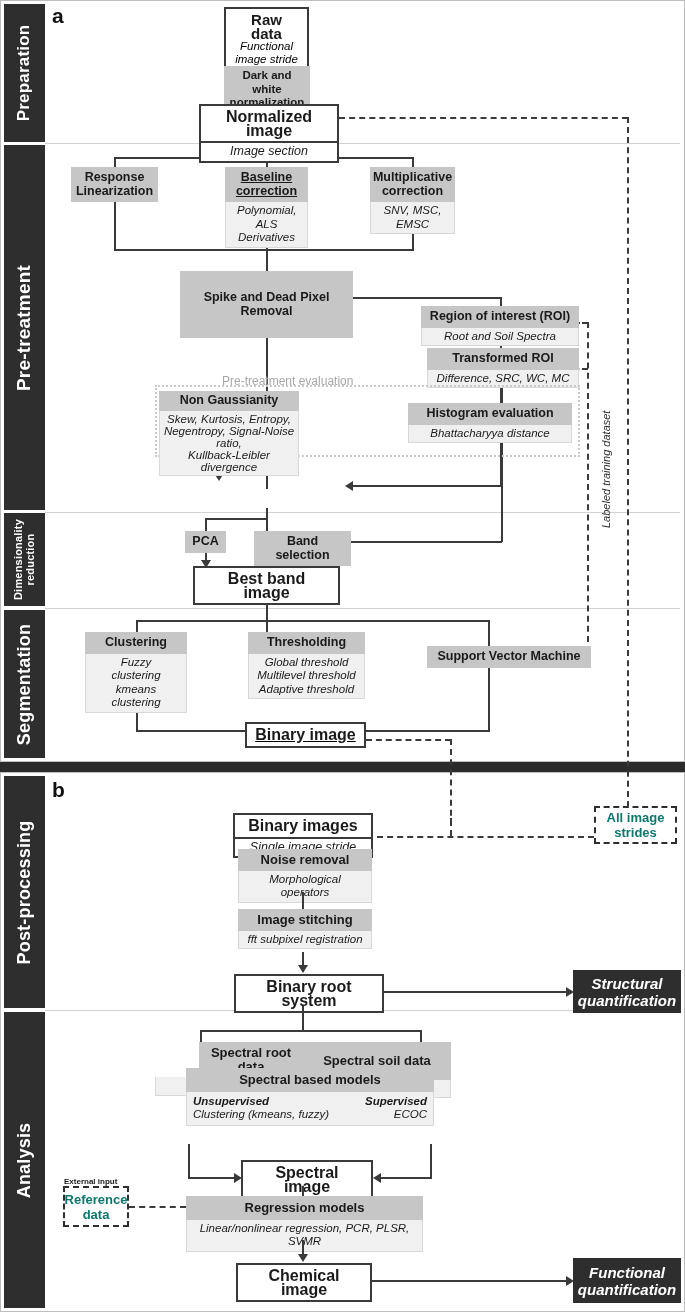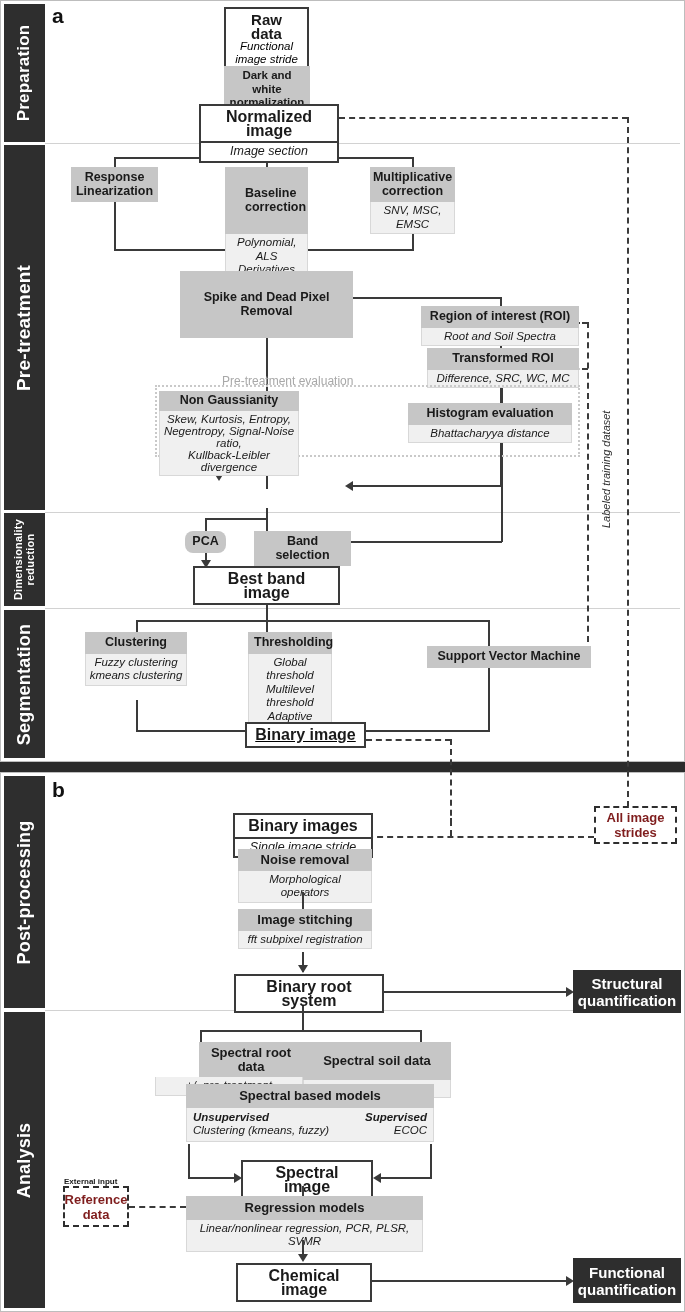--- a/index.html
+++ b/index.html
@@ -33,28 +33,28 @@
   
   .main{background:#fff;border:2px solid #3a3a3a;}
   .main .hd{font-size:16px;padding:4px 8px;}
   .main .sb{font-size:12.5px;border-top:2px solid #3a3a3a;padding:2px 8px;}
 
   
   .proc .hd{background:#c6c6c6;font-size:12.5px;}
   .proc .sb{background:#f0f0f0;border:1px solid #d8d8d8;border-top:none;font-size:11.5px;}
 
   
-  .result{background:#2e2e2e;color:#fff;font-weight:bold;font-size:15px;
+  .result{background:#2e2e2e;color:#fff;font-style:italic;font-weight:bold;font-size:15px;
           display:flex;align-items:center;justify-content:center;text-align:center;line-height:17px;}
 
   
   .dashbox{position:absolute;box-sizing:border-box;border:2px dashed #2e2e2e;background:#fff;
            display:flex;align-items:center;justify-content:center;text-align:center;}
   .dashbox.note{font-style:italic;font-size:9.5px;line-height:11.5px;color:#1a1a1a;padding:2px 4px;}
-  .dashbox.small{font-size:13px;font-weight:bold;line-height:15px;color:#7f1d1d;}
+  .dashbox.small{font-size:13px;font-weight:bold;line-height:15px;color:#0f766e;}
 
   
   .evalbox{position:absolute;box-sizing:border-box;border:2px dotted #c9c9c9;background:transparent;}
   .evallabel{position:absolute;color:#a8a8a8;font-size:12px;font-weight:normal;}
 
   
   .vcap{position:absolute;font-style:italic;font-size:11px;color:#2e2e2e;
         transform:rotate(-90deg);transform-origin:left top;white-space:nowrap;}
 
   
@@ -209,21 +209,21 @@
   </div>
 
   <div class="node proc" style="left:71px;top:167px;width:87px;">
     <div class="hd" style="padding:4px;">
       <div>Response</div>
       <div>Linearization</div>
     </div>
   </div>
 
   <div class="node proc" style="left:225px;top:167px;width:83px;">
-    <div class="hd" style="padding:20px;">
+    <div class="hd" style="padding:4px;text-decoration:underline;">
       <div>Baseline</div>
       <div>correction</div>
     </div>
     <div class="sb" style="padding:2px 11px;">
       <div>Polynomial, ALS</div>
       <div>Derivatives</div>
     </div>
   </div>
 
   <div class="node proc" style="left:370px;top:167px;width:85px;">
@@ -260,40 +260,40 @@
     </div>
   </div>
 
   <div class="node proc" style="left:408px;top:403px;width:164px;">
     <div class="hd" style="padding:4px 6px;">Histogram evaluation</div>
     <div class="sb">Bhattacharyya distance</div>
   </div>
 
 
   <div class="node proc" style="left:185px;top:531px;width:41px;">
-    <div class="hd" style="padding:4px 6px;border-radius:8px;">PCA</div>
+    <div class="hd" style="padding:4px 6px;">PCA</div>
   </div>
 
   <div class="node proc" style="left:254px;top:531px;width:97px;">
     <div class="hd" style="padding:4px 6px;">Band selection</div>
   </div>
 
   <div class="node main" style="left:193px;top:566px;width:147px;">
     <div class="hd">Best band image</div>
   </div>
 
   <div class="node proc" style="left:85px;top:632px;width:102px;">
     <div class="hd" style="padding:4px 6px;">Clustering</div>
-    <div class="sb" style="padding:2px 1px;">
+    <div class="sb" style="padding:2px 14px;">
       <div>Fuzzy clustering</div>
       <div>kmeans clustering</div>
     </div>
   </div>
 
-  <div class="node proc" style="left:248px;top:632px;width:84px;">
+  <div class="node proc" style="left:248px;top:632px;width:117px;">
     <div class="hd" style="padding:4px 6px;">Thresholding</div>
     <div class="sb" style="padding:2px 3px;">
       <div>Global threshold</div>
       <div>Multilevel threshold</div>
       <div>Adaptive threshold</div>
     </div>
   </div>
 
   <div class="node proc" style="left:427px;top:646px;width:164px;">
     <div class="hd" style="padding:4px 6px;">Support Vector Machine</div>
@@ -365,21 +365,21 @@
 
   <div class="node proc" style="left:303px;top:1042px;width:148px;">
     <div class="hd" style="padding:12px 6px;font-size:13px;">Spectral soil data</div>
     <div class="sb">+/- pre-treatment</div>
   </div>
 
   <div class="ln lnv" style="left:200px;top:1088px;height:36px;"></div>
   <div class="ln lnv" style="left:420px;top:1088px;height:36px;"></div>
 
   <div class="node proc" style="left:186px;top:1068px;width:248px;">
-    <div class="hd" style="padding:5px 6px;font-size:13px;margin-top:16px;">Spectral based models</div>
+    <div class="hd" style="padding:5px 6px;font-size:13px;">Spectral based models</div>
     <div class="sb" style="padding:3px 6px;text-align:left;">
       <div class="rowsplit" style="font-weight:bold;">
         <span>Unsupervised</span>
         <span>Supervised</span>
       </div>
       <div class="rowsplit" style="font-weight:normal;">
         <span>Clustering (kmeans, fuzzy)</span>
         <span>ECOC</span>
       </div>
     </div>

